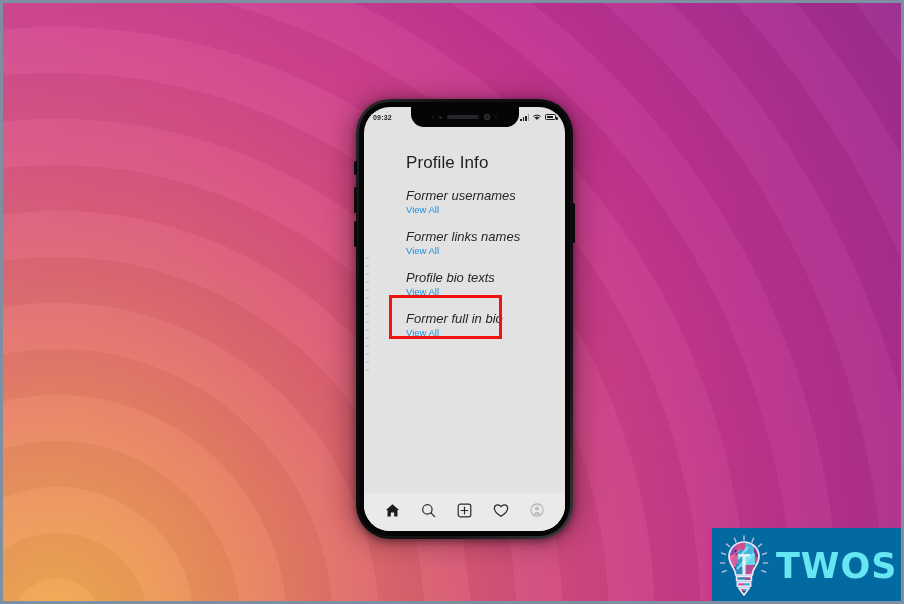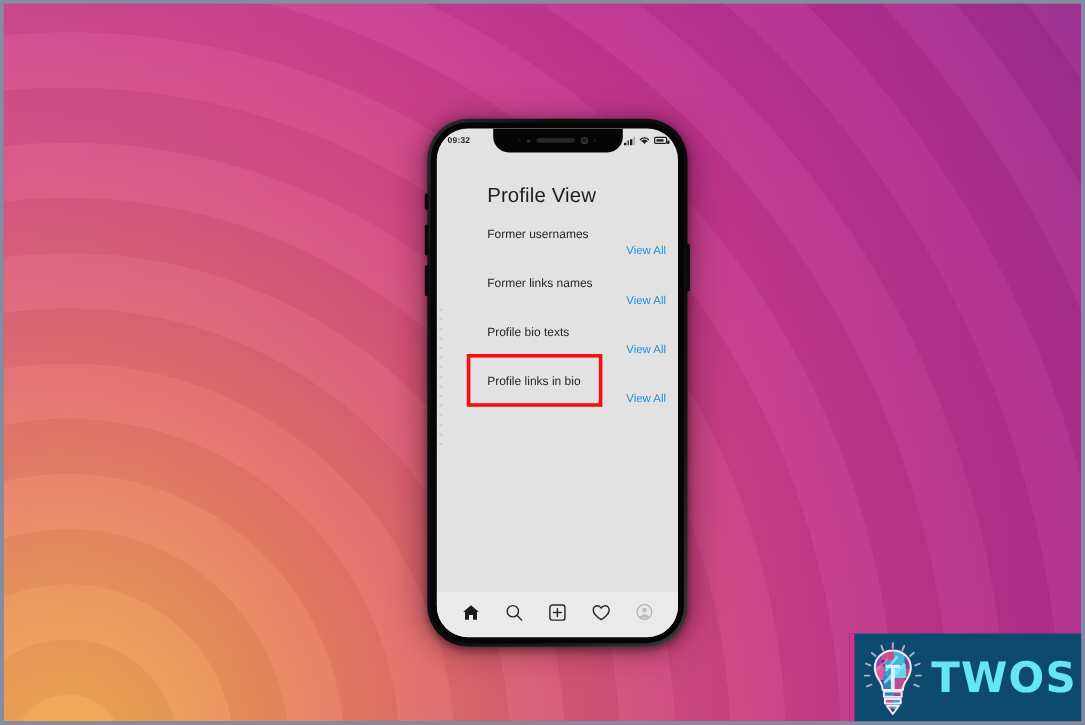--- a/index.html
+++ b/index.html
@@ -109,22 +109,22 @@
   .batt i { position:absolute; left:1px; top:1px; bottom:1px; width:6px; background:#1c1c1c; border-radius:0.5px; display:block; }
 
   
   #app { position:absolute; top:20px; left:0; right:0; bottom:0; }
   #page-title {
     position:absolute; left:42px; top:26px;
     font-size:17px; color:#1f1f1f; letter-spacing:0.1px;
   }
   #list { position:absolute; left:42px; top:62px; right:10px; }
   .list-group { margin-bottom:13px; position:relative; }
-  .group-label { font-size:10px; color:#26262a; line-height:13px; }
-  .group-link { font-size:9.5px; color:#1a8fe0; line-height:14px; margin-top:1px;text-align:right; }
+  .group-label { font-size:13px; color:#26262a; line-height:13px;font-style:italic; }
+  .group-link { font-size:9.5px; color:#1a8fe0; line-height:14px; margin-top:1px; }
   #highlight-box {
     position:absolute; left:25px; top:168px;
     width:113px; height:44px;
     border:3px solid #f2120f;
     z-index:4; pointer-events:none;
   }
 
   
   #edge-dots {
     position:absolute; left:2px; top:150px; width:3px; height:120px;
@@ -138,21 +138,21 @@
     display:flex; align-items:center; justify-content:space-around;
     padding:0 10px 4px;
   }
   .nav-item { width:20px; height:20px; display:flex; align-items:center; justify-content:center; }
   .nav-item svg { display:block; }
 
   
   #watermark {
     position:absolute; left:705px; top:525px;
     width:196px; height:76px;
-    background:#0c4a6e;
+    background:#0369a1;
     display:flex; align-items:center; gap:6px;
     padding-left:10px; overflow:hidden;
   }
   #wm-bulb { width:52px; height:62px; position:relative; flex:0 0 auto; }
   #wm-text {
     font-size:35px; font-weight:bold; color:#66e6f2;
     letter-spacing:1px; line-height:1;
     font-family:"DejaVu Sans", sans-serif;
   }
   #wm-strip { position:absolute; left:0; top:0; width:4px; height:100%; background:#d8308c; }
@@ -202,41 +202,41 @@
           <span class="batt">
               <i></i>
             </span>
         </span>
       </div>
 
       <div id="edge-dots"></div>
 
       <div id="app">
 
-        <div id="page-title">Profile View</div>
+        <div id="page-title">Profile Info</div>
 
         <div id="list">
 
           <div class="list-group">
             <div class="group-label">Former usernames</div>
             <div class="group-link">View All</div>
           </div>
 
           <div class="list-group">
             <div class="group-label">Former links names</div>
             <div class="group-link">View All</div>
           </div>
 
           <div class="list-group">
             <div class="group-label">Profile bio texts</div>
             <div class="group-link">View All</div>
           </div>
 
           <div class="list-group">
-            <div class="group-label">Profile links in bio</div>
+            <div class="group-label">Former full in bio</div>
             <div class="group-link">View All</div>
           </div>
 
         </div>
 
         <div id="highlight-box"></div>
 
         <div id="bottomnav">
 
           <span class="nav-item">

